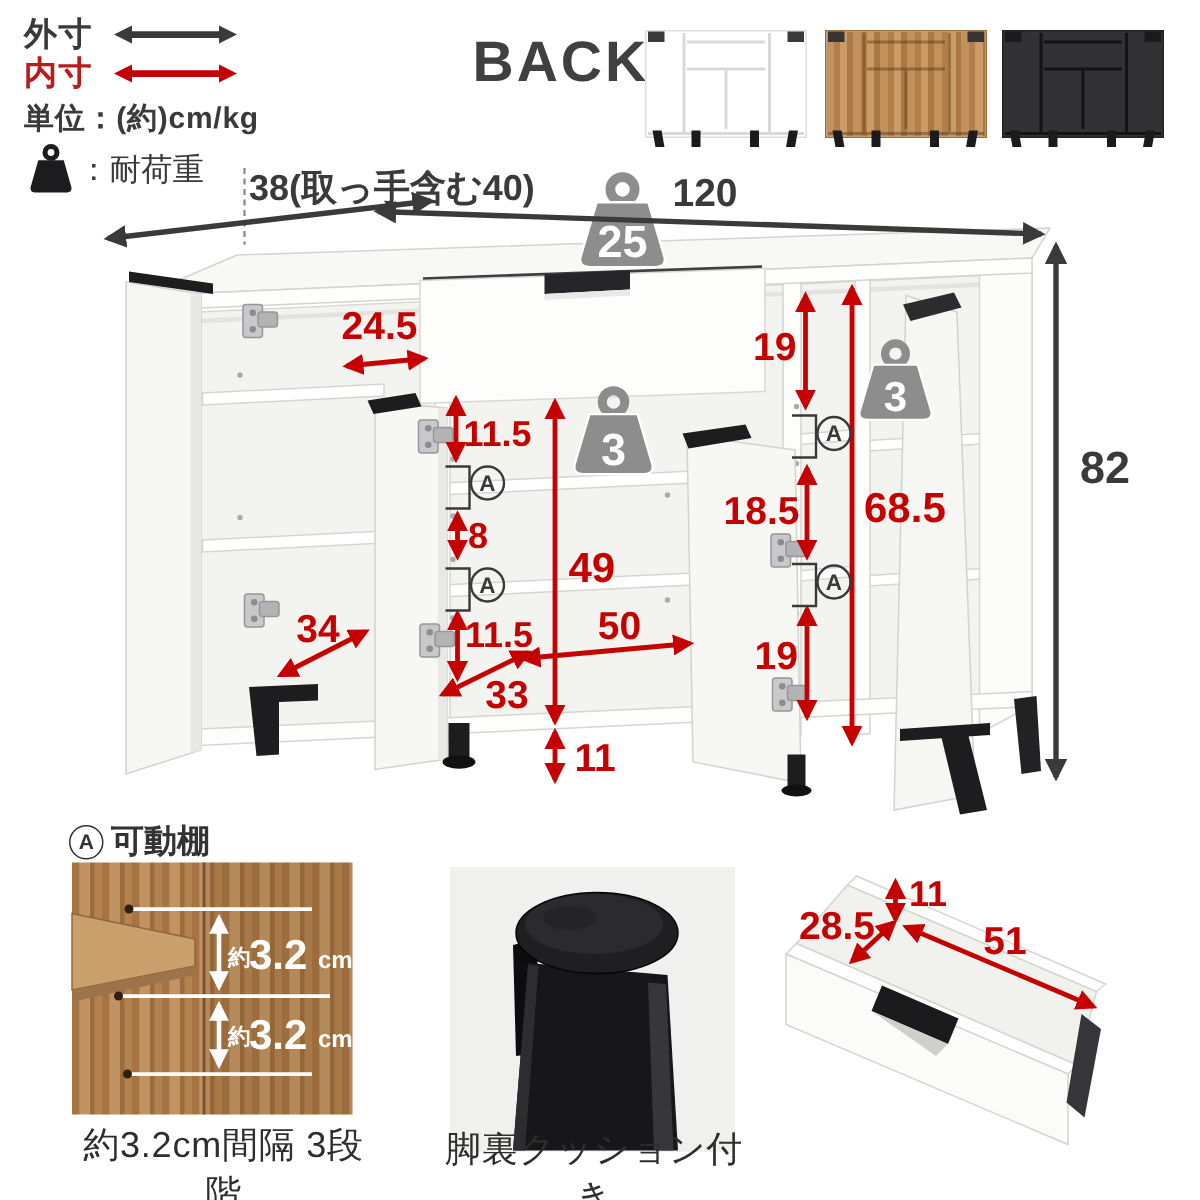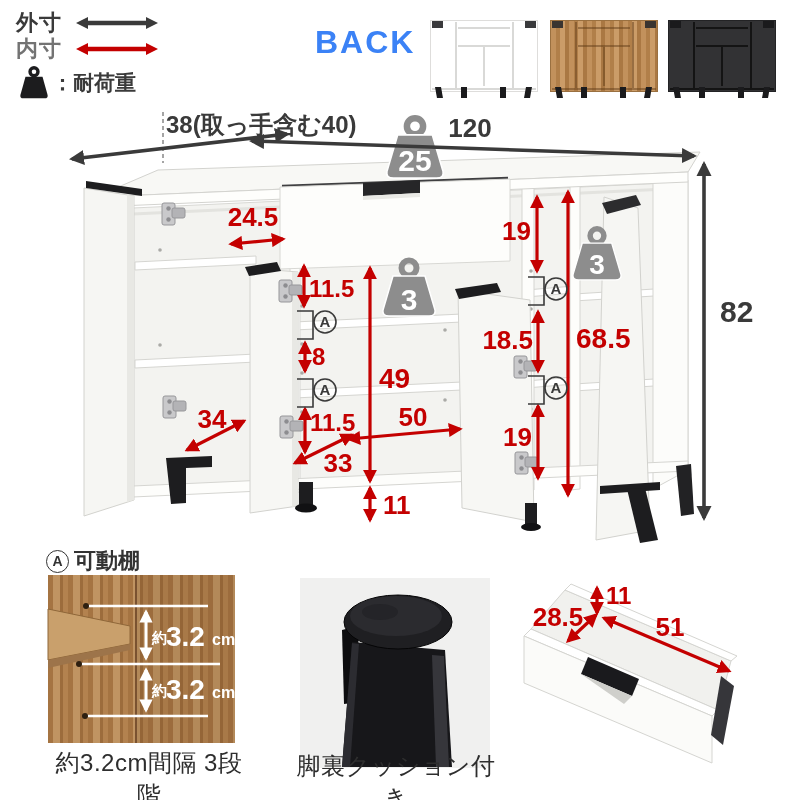--- a/index.html
+++ b/index.html
@@ -3,27 +3,27 @@
 <meta charset="utf-8">
 <style>
   html,body{margin:0;padding:0;background:#fff;}
   body{width:800px;height:800px;position:relative;overflow:hidden;
        font-family:"Liberation Sans","DejaVu Sans",sans-serif;color:#3a3a3a;}
   .abs{position:absolute;}
   
   .legend{left:16px;top:10px;width:300px;}
   .lg-row{display:flex;align-items:center;height:26px;}
   .lg-label{font-size:22px;font-weight:600;letter-spacing:1px;}
-  .lg-label.red{color:#737373;text-align:right;}
+  .lg-label.red{color:#b91c1c;text-align:right;}
   .lg-arrow{margin-left:14px;}
   .lg-unit{font-size:20px;font-weight:600;margin-top:3px;letter-spacing:0.5px;}
   .lg-load{display:flex;align-items:center;margin-top:4px;}
-  .lg-load .txt{font-size:21px;font-weight:700;}
+  .lg-load .txt{font-size:21px;font-weight:400;}
   
-  .bs-title{left:315px;top:24px;font-size:32px;font-weight:700;color:#3b82f6;
+  .bs-title{left:315px;top:24px;font-size:38px;font-weight:700;color:#404040;
             line-height:36px;letter-spacing:2px;}
   .bt{position:absolute;width:108px;height:78px;top:20px;}
   .bt .panel{position:absolute;left:0;top:0;right:0;bottom:6px;background:var(--bg);border:1px solid var(--bd);}
   .bt .vl{position:absolute;top:2px;bottom:10px;width:2px;background:var(--ln);}
   .bt .hl{position:absolute;left:26%;right:26%;top:32%;height:2px;background:var(--ln);}
   .bt .hl2{position:absolute;left:26%;right:26%;top:9%;height:1.5px;background:var(--ln);}
   .bt .mid{position:absolute;left:49.5%;top:34%;bottom:12px;width:1.5px;background:var(--ln);}
   .bt .rail{position:absolute;left:2px;right:2px;bottom:8px;height:2px;background:var(--ln);}
   .bt .corner{position:absolute;width:11px;height:7px;background:var(--ck);top:1px;}
   .bt .foot{position:absolute;bottom:0;width:6px;height:11px;background:#1b1b1d;}
@@ -293,20 +293,21 @@
     </svg>
   </div>
   <div class="lg-row">
     <span class="lg-label red">内寸</span>
     <svg class="lg-arrow" width="82" height="16" viewBox="0 0 82 16">
       <line x1="8" y1="8" x2="74" y2="8" stroke="#c40000" stroke-width="4.5"></line>
       <polygon points="0,8 12,2 12,14" fill="#c40000"></polygon>
         <polygon points="82,8 70,2 70,14" fill="#c40000"></polygon>
     </svg>
   </div>
+  <div class="lg-unit">単位：(約)cm/kg</div>
   <div class="lg-load">
     <svg width="36" height="34" viewBox="-27 -32 54 60">
       <circle cx="0" cy="-22" r="7" fill="none" stroke="#1c1c1e" stroke-width="6"></circle>
       <path d="M-15,-13 L15,-13 L24,19 Q25,25 19,25 L-19,25 Q-25,25 -24,19 Z" fill="#1c1c1e"></path>
     </svg>
     <span class="txt">：耐荷重</span>
   </div>
 </div>
 
 <div class="abs bs-title">

